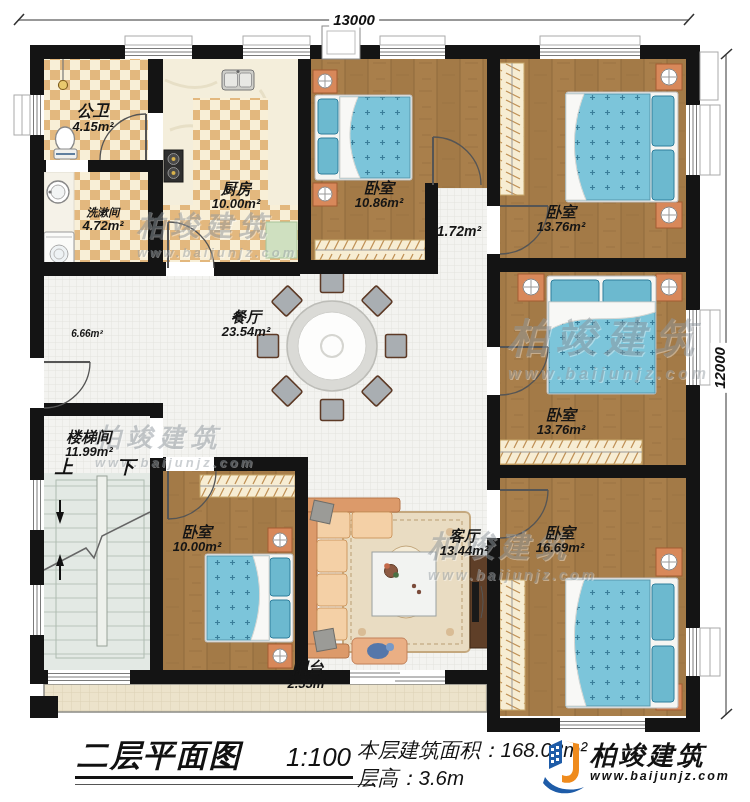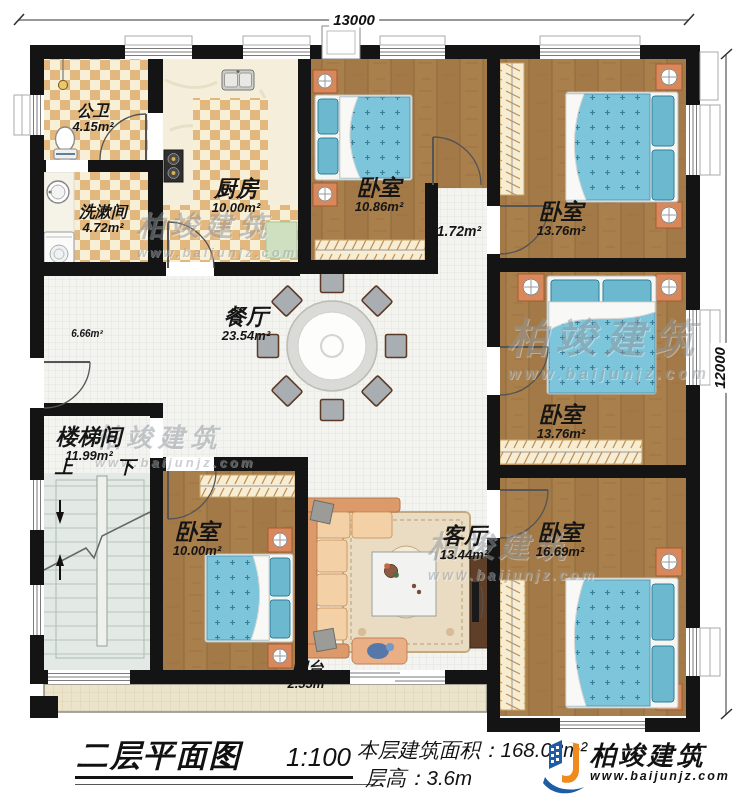--- a/index.html
+++ b/index.html
@@ -1,21 +1,21 @@
 <!DOCTYPE html>
 <html><head>
 <meta charset="utf-8">
 <style>
   html,body{margin:0;padding:0;background:#fff;}
   #stage{position:relative;width:750px;height:802px;background:#fff;overflow:hidden;
          font-family:"Liberation Sans","DejaVu Sans",sans-serif;font-style:italic;}
   #plan-svg{position:absolute;left:0;top:0;}
   .lbl{position:absolute;transform:translate(-50%,-50%);text-align:center;color:#151515;
        font-weight:bold;line-height:1.15;white-space:nowrap;z-index:30;}
-  .lbl .nm{font-size:22px;display:block;}
+  .lbl .nm{font-size:15px;display:block;}
   .lbl .ar{font-size:13px;display:block;text-align:center;}
   .lbl.small .ar{font-size:14px;}
   .dim{position:absolute;font-size:15px;font-weight:bold;color:#111;z-index:25;
        background:#fff;padding:0 4px;}
   .dim.top{left:354px;top:19px;transform:translate(-50%,-50%);}
   .dim.right{left:719px;top:368px;transform:translate(-50%,-50%) rotate(-90deg);}
   .stairlbl{position:absolute;transform:translate(-50%,-50%);font-size:18px;font-weight:bold;color:#111;z-index:30;}
   .wm{position:absolute;z-index:20;opacity:.5;color:#8f979e;pointer-events:none;
       text-shadow:1px 1px 0 rgba(255,255,255,.75);}
   .wm .big{font-weight:bold;letter-spacing:6px;display:block;}
@@ -23,21 +23,21 @@
   .wm1{left:137px;top:207px;} .wm1 .big{font-size:28px;} .wm1 .url{font-size:13px;}
   .wm2{left:95px;top:420px;}  .wm2 .big{font-size:26px;} .wm2 .url{font-size:13px;}
   .wm3{left:508px;top:310px;} .wm3 .big{font-size:40px;letter-spacing:9px;} .wm3 .url{font-size:16px;letter-spacing:4px;}
   .wm4{left:428px;top:526px;} .wm4 .big{font-size:30px;} .wm4 .url{font-size:14px;}
   .tb{position:absolute;color:#111;z-index:35;white-space:nowrap;}
   .tb.title{left:77px;top:735px;font-size:31px;font-weight:bold;letter-spacing:2px;}
   .tb.scale{left:286px;top:742px;font-size:26px;}
   .rule1{position:absolute;left:75px;top:776px;width:278px;height:3px;background:#111;z-index:35;}
   .rule2{position:absolute;left:75px;top:784px;width:300px;height:1px;background:#555;z-index:35;}
   .tb.arealine{left:357px;top:736px;font-size:20.5px;}
-  .tb.heightline{left:365px;top:764px;font-size:20.5px;}
+  .tb.heightline{left:357px;top:764px;font-size:20.5px;}
   .brand-icon{position:absolute;left:541px;top:736px;z-index:40;}
   .tb.brandname{left:590px;top:738px;font-size:26px;font-weight:bold;letter-spacing:3px;z-index:40;}
   .tb.brandurl{left:590px;top:769px;font-size:12.5px;font-weight:bold;letter-spacing:2px;z-index:40;}
 </style>
 </head>
 <body>
 
 <div id="stage">
 
 <svg id="plan-svg" width="750" height="802" viewBox="0 0 750 802">
@@ -408,21 +408,21 @@
 <div class="wm wm4">
   <span class="big">柏竣建筑</span>
   <span class="url">www.baijunjz.com</span>
 </div>
 
 <div class="lbl" style="left:93px;top:119px">
   <span class="nm" style="font-size:16px">公卫</span>
   <span class="ar">4.15m²</span>
     </div>
 <div class="lbl" style="left:103px;top:220px">
-  <span class="nm" style="font-size:16px">洗漱间</span>
+  <span class="nm" style="font-size:11px">洗漱间</span>
   <span class="ar">4.72m²</span>
     </div>
 <div class="lbl" style="left:236px;top:196px">
   <span class="nm">厨房</span>
   <span class="ar">10.00m²</span>
     </div>
 <div class="lbl" style="left:379px;top:195px">
   <span class="nm">卧室</span>
   <span class="ar">10.86m²</span>
     </div>

